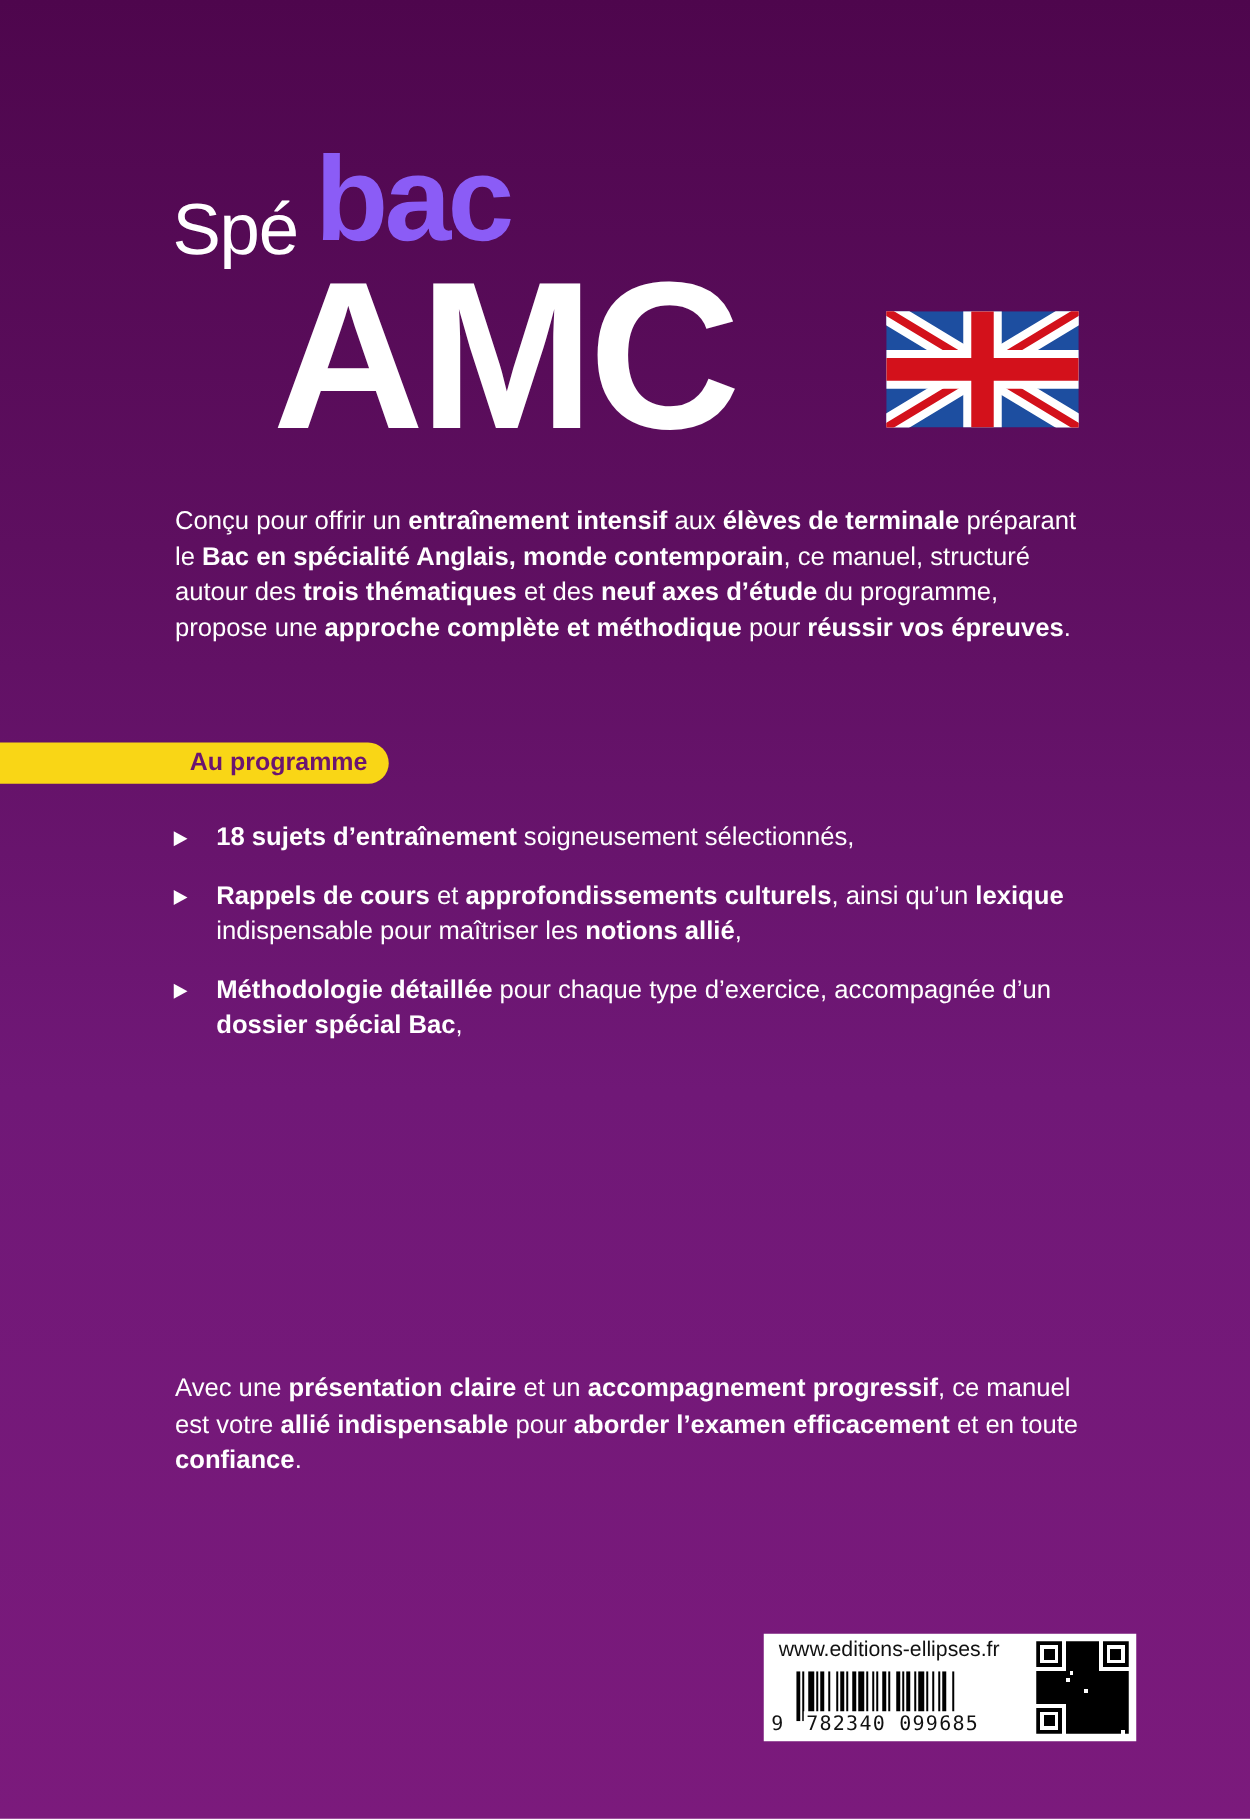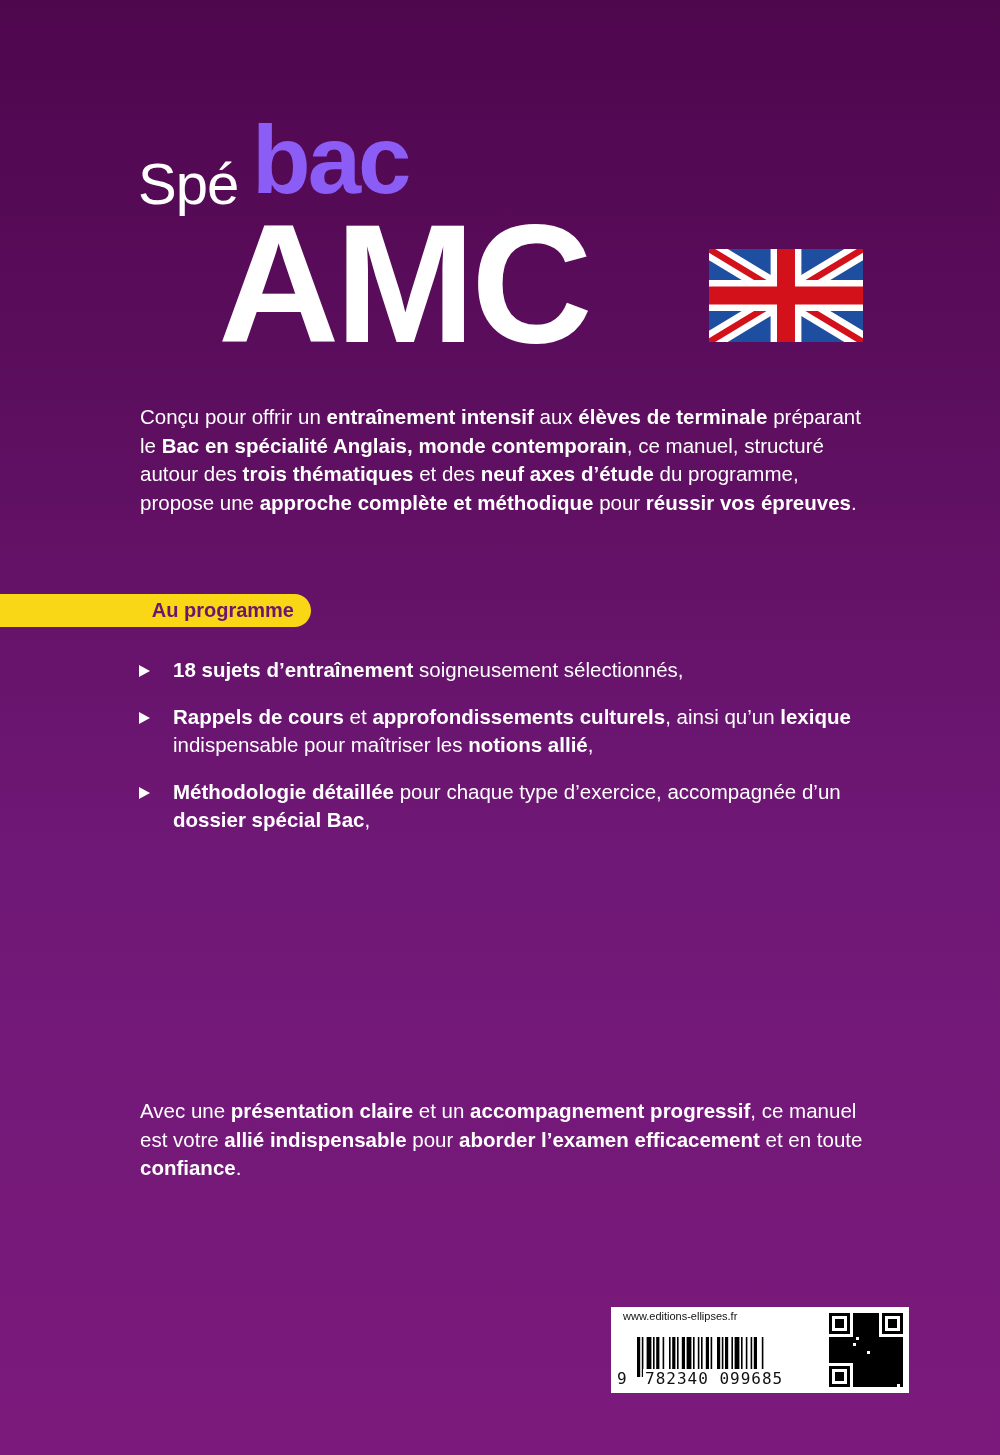--- a/index.html
+++ b/index.html
@@ -49,21 +49,21 @@
     position:absolute; left:2px; top:9px;
     width:0; height:0; border-top:6px solid transparent; border-bottom:6px solid transparent;
     border-left:11px solid #fff;
   }
   .outro { top:1097px; }
   .code-box {
     position:absolute; left:611px; top:1307px; width:298px; height:86px;
     background:#fff; color:#111;
   }
   .code-box .url {
-    position:absolute; left:12px; top:3px; font-size:11px; color:#111;
+    position:absolute; left:12px; top:3px; font-size:17px; color:#111;
   }
   .code-box .barcode {
     position:absolute; left:26px; top:30px; width:164px; height:40px;
   }
   .code-box .isbn-prefix {
     position:absolute; left:6px; top:62px; font-size:16px; font-family:"DejaVu Sans Mono", monospace;
   }
   .code-box .isbn {
     position:absolute; left:32px; top:62px; font-size:16px; letter-spacing:1px; font-family:"DejaVu Sans Mono", monospace;
     background:#fff; padding:0 2px;

